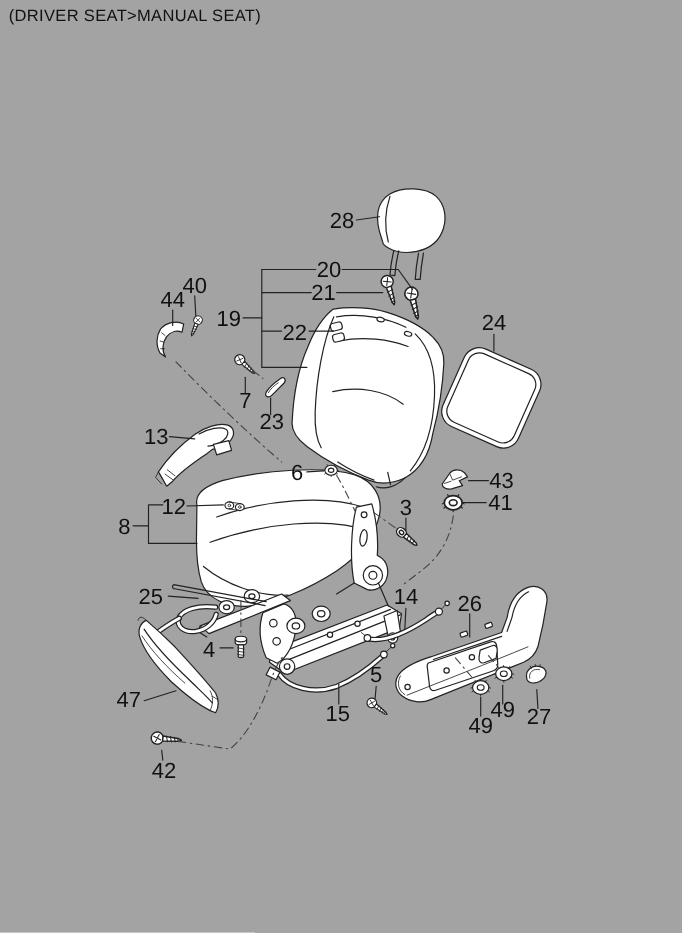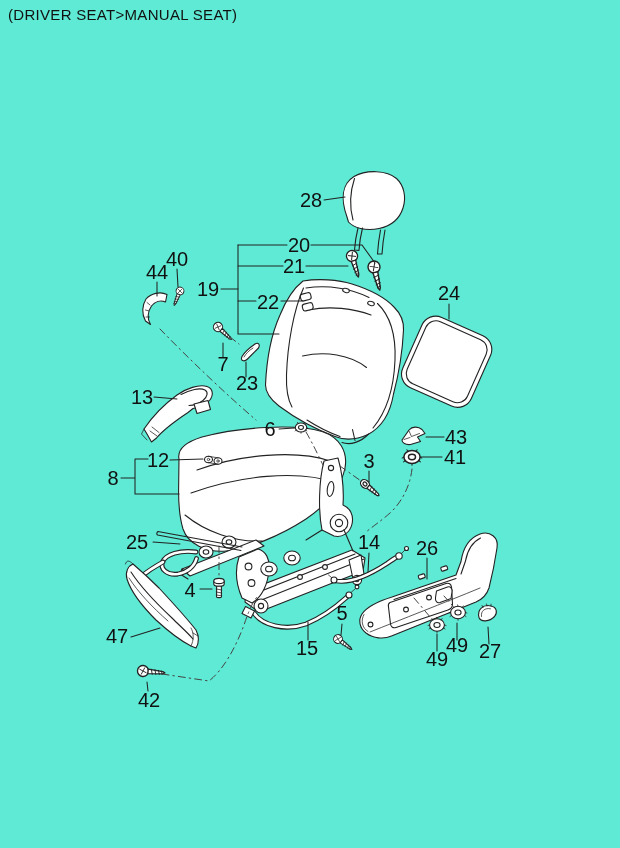--- a/index.html
+++ b/index.html
@@ -1,16 +1,16 @@
 <!DOCTYPE html>
 <html><head>
 <meta charset="utf-8">
 <style>
   html,body{margin:0;padding:0;background:#fff;}
-  .page{position:relative;width:620px;height:848px;background:#5eead4;overflow:hidden;
+  .page{position:relative;width:620px;height:848px;background:#a3a3a3;overflow:hidden;
         font-family:"Liberation Sans",sans-serif;}
   .title{position:absolute;left:8px;top:6px;font-size:15px;color:#111;letter-spacing:.3px;}
   svg{position:absolute;left:0;top:0;}
   .ln{fill:none;stroke:#222;stroke-width:1.1;stroke-linecap:round;stroke-linejoin:round;}
   .fw{fill:#fff;stroke:#222;stroke-width:1.1;stroke-linecap:round;stroke-linejoin:round;}
   .thin{stroke-width:.75;}
   .dash{fill:none;stroke:#444;stroke-width:1;stroke-dasharray:7 4 1.5 4;stroke-linecap:round;}
   .lead{fill:none;stroke:#222;stroke-width:1.05;stroke-linecap:round;}
   .tube-o{fill:none;stroke:#222;stroke-width:4.8;stroke-linecap:round;}
   .tube-i{fill:none;stroke:#fff;stroke-width:2.6;stroke-linecap:round;}

